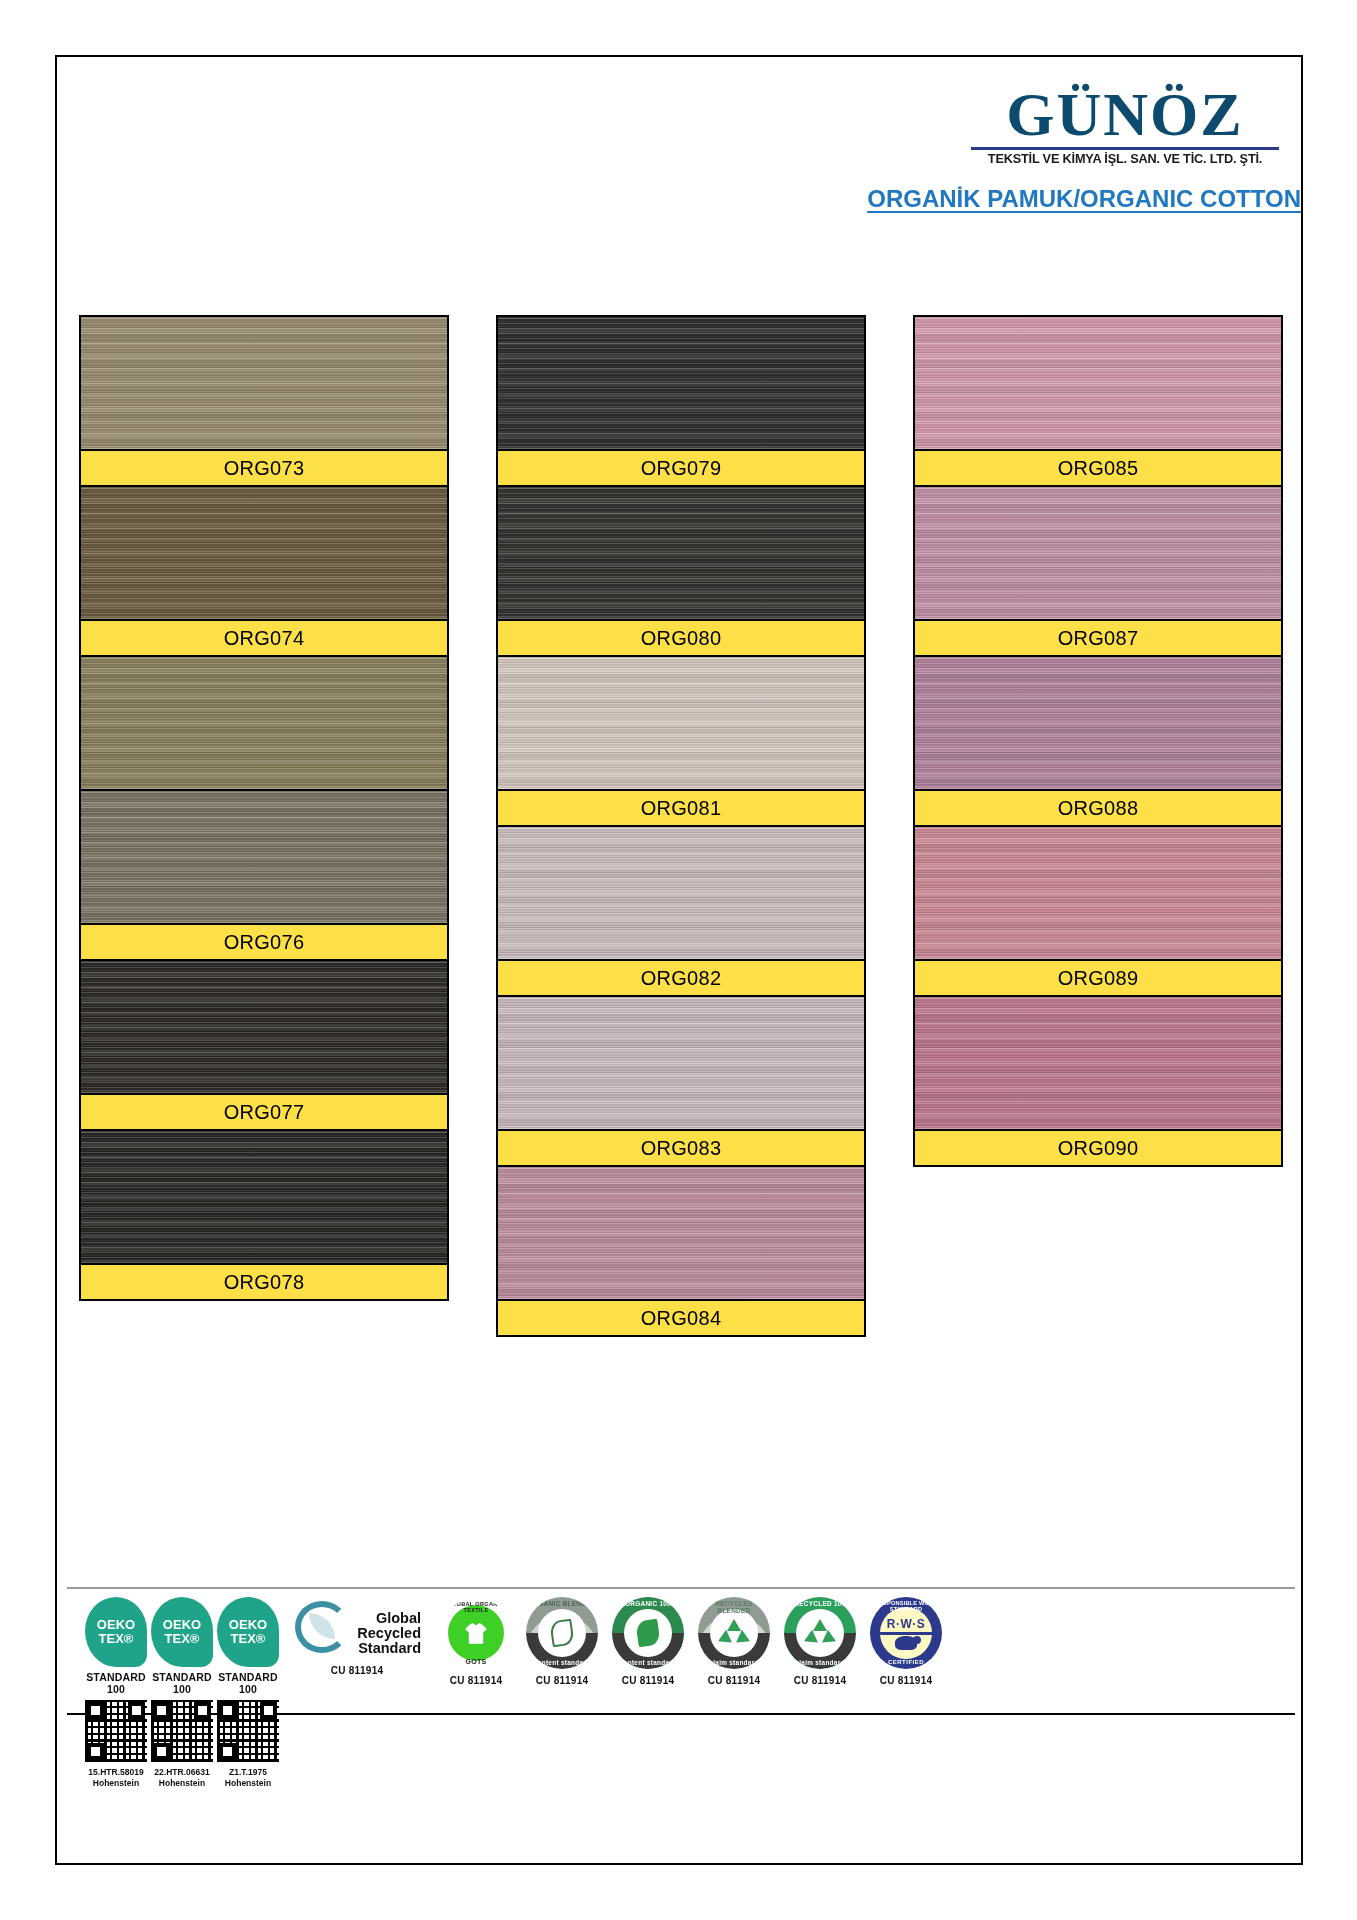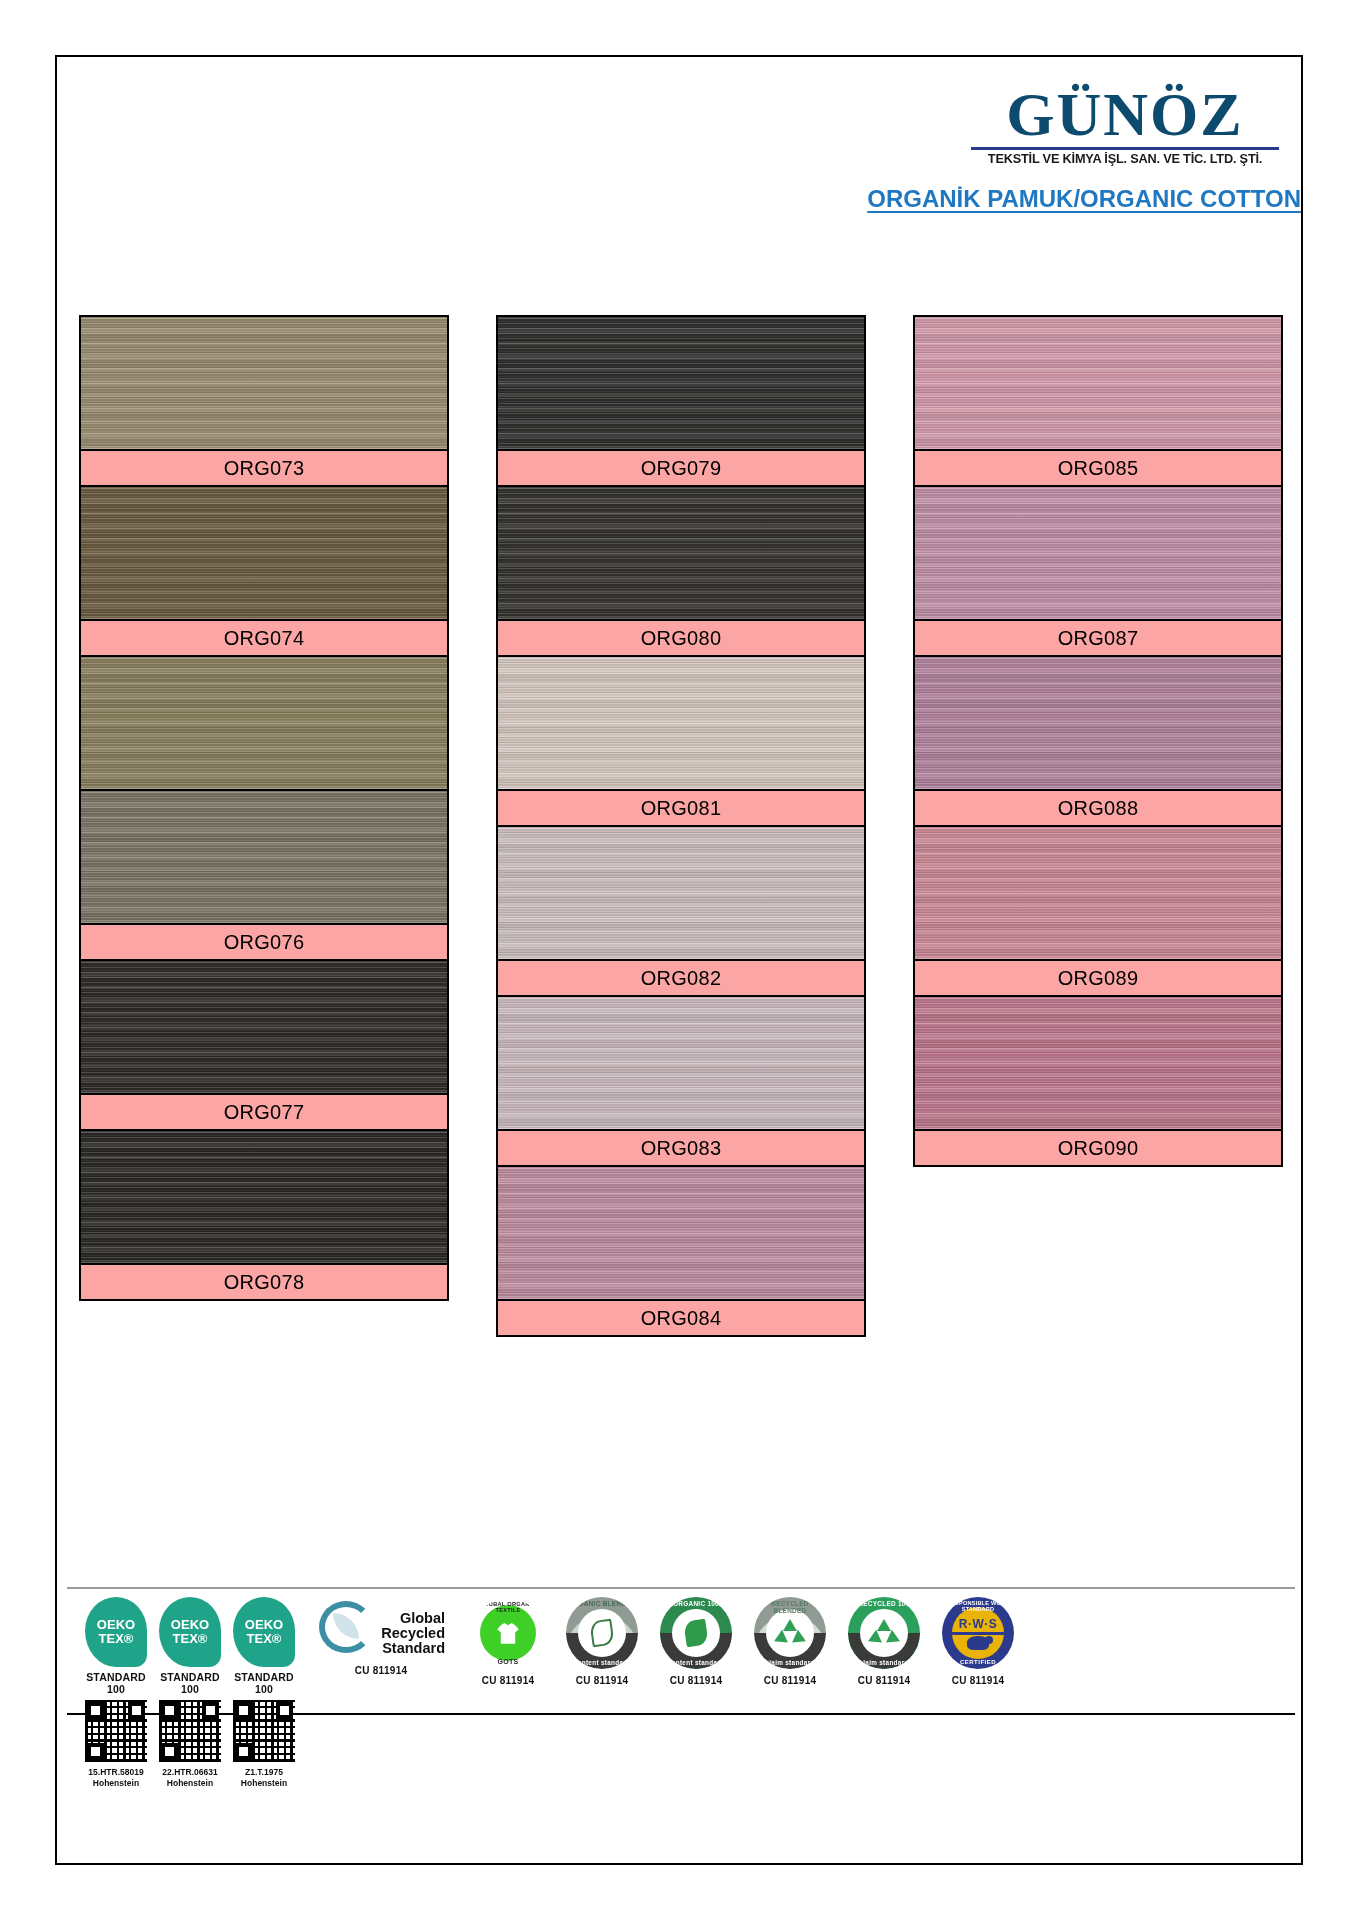--- a/index.html
+++ b/index.html
@@ -116,42 +116,42 @@
         rgba(0,0,0,0.07) 11px,
         rgba(255,255,255,0.08) 11px,
         rgba(255,255,255,0.08) 17px,
         rgba(0,0,0,0.04) 17px,
         rgba(0,0,0,0.04) 26px);
     pointer-events: none;
   }
   .swatch-label {
     height: 36px;
     border-top: 2px solid #000;
-    background: #fca5a5;
+    background: #fde047;
     display: flex;
     align-items: center;
     justify-content: center;
     font-size: 20px;
     color: #000;
     letter-spacing: 0.3px;
   }
 
   
   .cert-strip {
     position: absolute;
     left: 10px;
     top: 1530px;
     width: 1228px;
     height: 128px;
     border-top: 2px solid #9b9b9b;
     border-bottom: 2px solid #000;
     display: flex;
     align-items: center;
     padding: 4px 18px 0 18px;
-    gap: 12px;
+    gap: 4px;
   }
   .cert {
     display: flex;
     flex-direction: column;
     align-items: center;
     justify-content: flex-start;
     height: 112px;
   }
 
   
@@ -275,21 +275,21 @@
   .glyph-recycle i:nth-child(3) { right: 0px; top: 13px; transform: rotate(-125deg); }
 
   
   .rws-circ {
     width: 72px; height: 72px; border-radius: 50%;
     background: #2b3a8c; position: relative;
     display: flex; align-items: center; justify-content: center;
   }
   .rws-inner {
     width: 52px; height: 52px; border-radius: 50%;
-    background: #eab308; display: flex; flex-direction: column;
+    background: #fef9c3; display: flex; flex-direction: column;
     align-items: center; justify-content: center; overflow: hidden;
   }
   .rws-word { font-size: 12px; font-weight: bold; color: #2b3a8c; letter-spacing: 0.5px; }
   .rws-bar { width: 100%; height: 3px; background: #2b3a8c; margin: 1px 0; }
   .rws-sheep {
     width: 22px; height: 14px; background: #2b3a8c;
     border-radius: 45% 45% 30% 30%;
     position: relative;
   }
   .rws-sheep::before {

